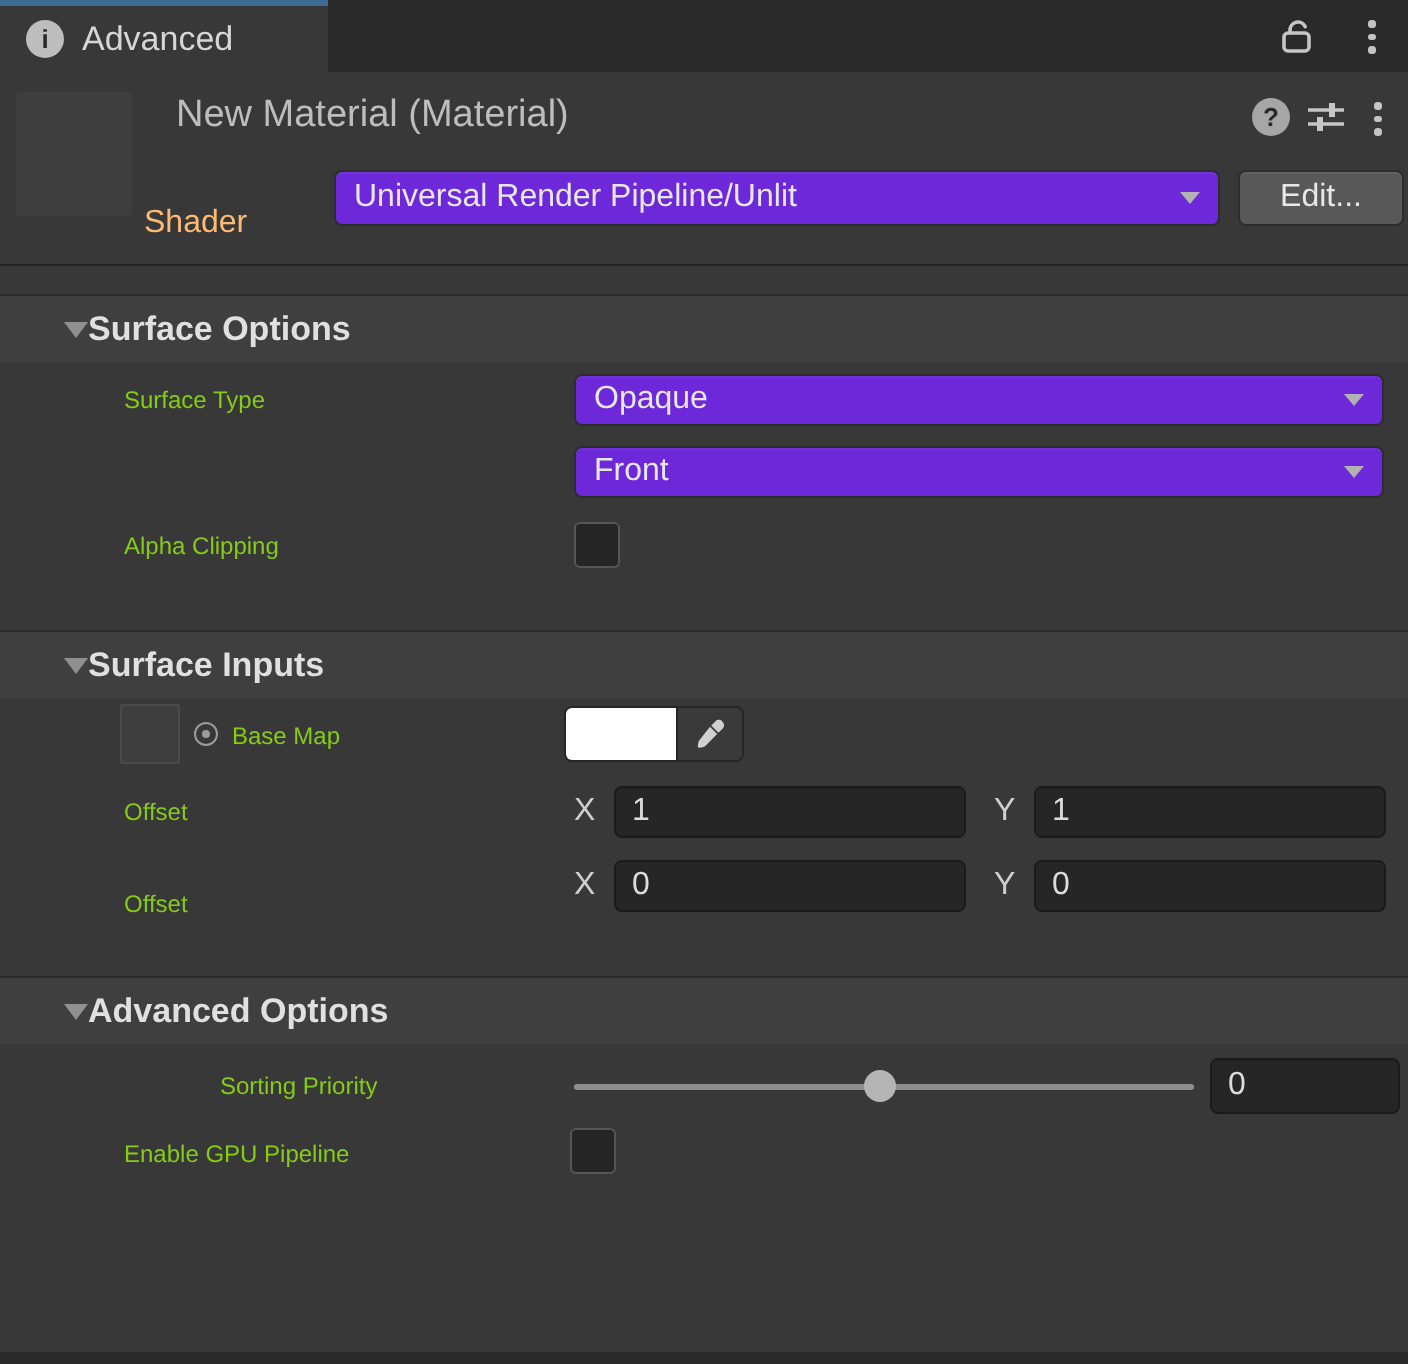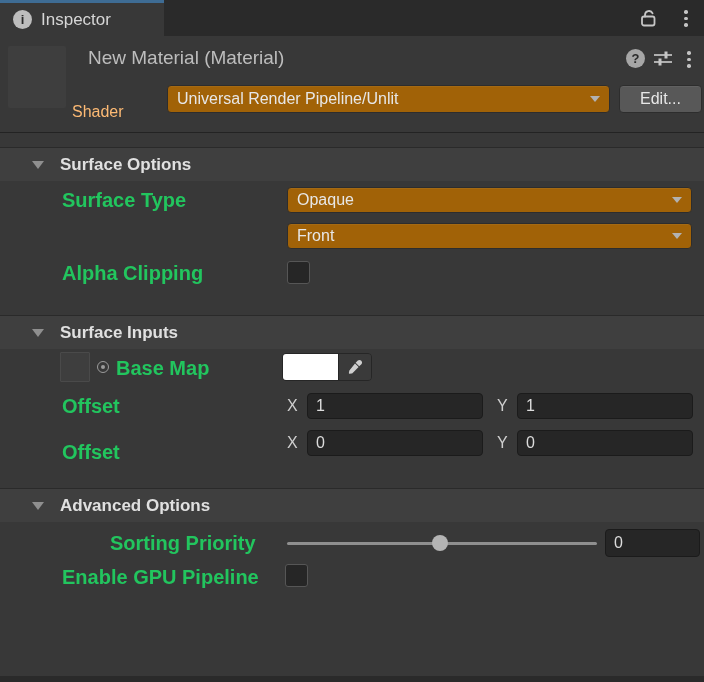--- a/index.html
+++ b/index.html
@@ -20,36 +20,36 @@
 
   
   .mat-header{position:absolute;left:0;top:36px;width:704px;height:97px;background:#383838;
        border-bottom:1px solid #232323;}
   .preview{position:absolute;left:8px;top:10px;width:58px;height:62px;background:#3e3e3e;border-radius:2px;}
   .mat-title{position:absolute;left:88px;top:11px;font-size:19px;color:#bdbdbd;}
   .hdr-help{position:absolute;left:626px;top:13px;background:#a6a6a6;}
   .hdr-preset{position:absolute;left:653px;top:14px;}
   .hdr-kebab{position:absolute;left:687px;top:15px;}
   .shader-label{position:absolute;left:72px;top:50px;height:28px;line-height:28px;font-size:16px;color:#fdba74;margin-top:12px;}
-  .dropdown{background:#a16207;border:1px solid #2d2d2d;border-radius:4px;display:flex;align-items:center;
+  .dropdown{background:#6d28d9;border:1px solid #2d2d2d;border-radius:4px;display:flex;align-items:center;
        padding:0 9px;font-size:16px;color:#e7e7e7;box-shadow:inset 0 1px 0 rgba(255,255,255,0.05);cursor:default;}
   .dd-arrow{margin-left:auto;width:0;height:0;border-left:5.5px solid transparent;
        border-right:5.5px solid transparent;border-top:6.5px solid #b2b2b2;}
   .shader-dd{position:absolute;left:167px;top:49px;width:443px;height:28px;}
   .edit-btn{position:absolute;left:619px;top:49px;width:83px;height:28px;background:#585858;
        border:1px solid #2d2d2d;border-radius:4px;color:#e7e7e7;font-size:16px;display:flex;
        align-items:center;justify-content:center;box-shadow:inset 0 1px 0 rgba(255,255,255,0.06);}
 
   
   .section-header{position:absolute;left:0;width:704px;height:34px;background:#3f3f3f;
-       border-top:1px solid #2a2a2a;display:flex;align-items:center;padding-left:32px;gap:16px;}
+       border-top:1px solid #2a2a2a;display:flex;align-items:center;padding-left:32px;gap:0;}
   .section-title{font-size:17px;font-weight:bold;color:#e0e0e0;}
   .foldout{width:0;height:0;border-left:6.5px solid transparent;border-right:6.5px solid transparent;
        border-top:8px solid #8f8f8f;flex:0 0 auto;}
-  .row-label{position:absolute;left:62px;height:26px;line-height:26px;font-size:20px;color:#22c55e;white-space:nowrap;font-weight:bold;}
+  .row-label{position:absolute;left:62px;height:26px;line-height:26px;font-size:12px;color:#84cc16;white-space:nowrap;}
   .checkbox{position:absolute;width:23px;height:23px;background:#262626;border:1px solid #565656;border-radius:3px;}
 
   
   .axis-label{position:absolute;height:26px;line-height:26px;font-size:16px;color:#cfcfcf;}
   .num-field{position:absolute;height:26px;background:#262626;border:1px solid #1b1b1b;border-radius:4px;
        color:#dcdcdc;font-size:16px;padding:0 8px;outline:none;}
   input.num-field{width:176px;}
 
   
   .tex-slot{position:absolute;left:60px;top:352px;width:30px;height:30px;background:#3e3e3e;
@@ -72,21 +72,21 @@
   svg{display:block;}
 </style>
 </head>
 <body>
 
 <div id="root">
 
   <div class="tabbar">
     <div class="tab">
       <span class="circle-icon">i</span>
-      <span class="tab-label">Inspector</span>
+      <span class="tab-label">Advanced</span>
     </div>
     <span class="tb-lock">
       <svg width="22" height="22" viewBox="0 0 22 22">
         <rect x="5" y="9.5" width="12.5" height="9" rx="2" fill="none" stroke="#c6c6c6" stroke-width="1.8"></rect>
         <path d="M8 9.5 V8 a4 4 0 0 1 7.6-1.7" fill="none" stroke="#c6c6c6" stroke-width="1.8" stroke-linecap="round"></path>
       </svg>
     </span>
     <span class="kebab tb-kebab">
         <i></i>
         <i></i>

